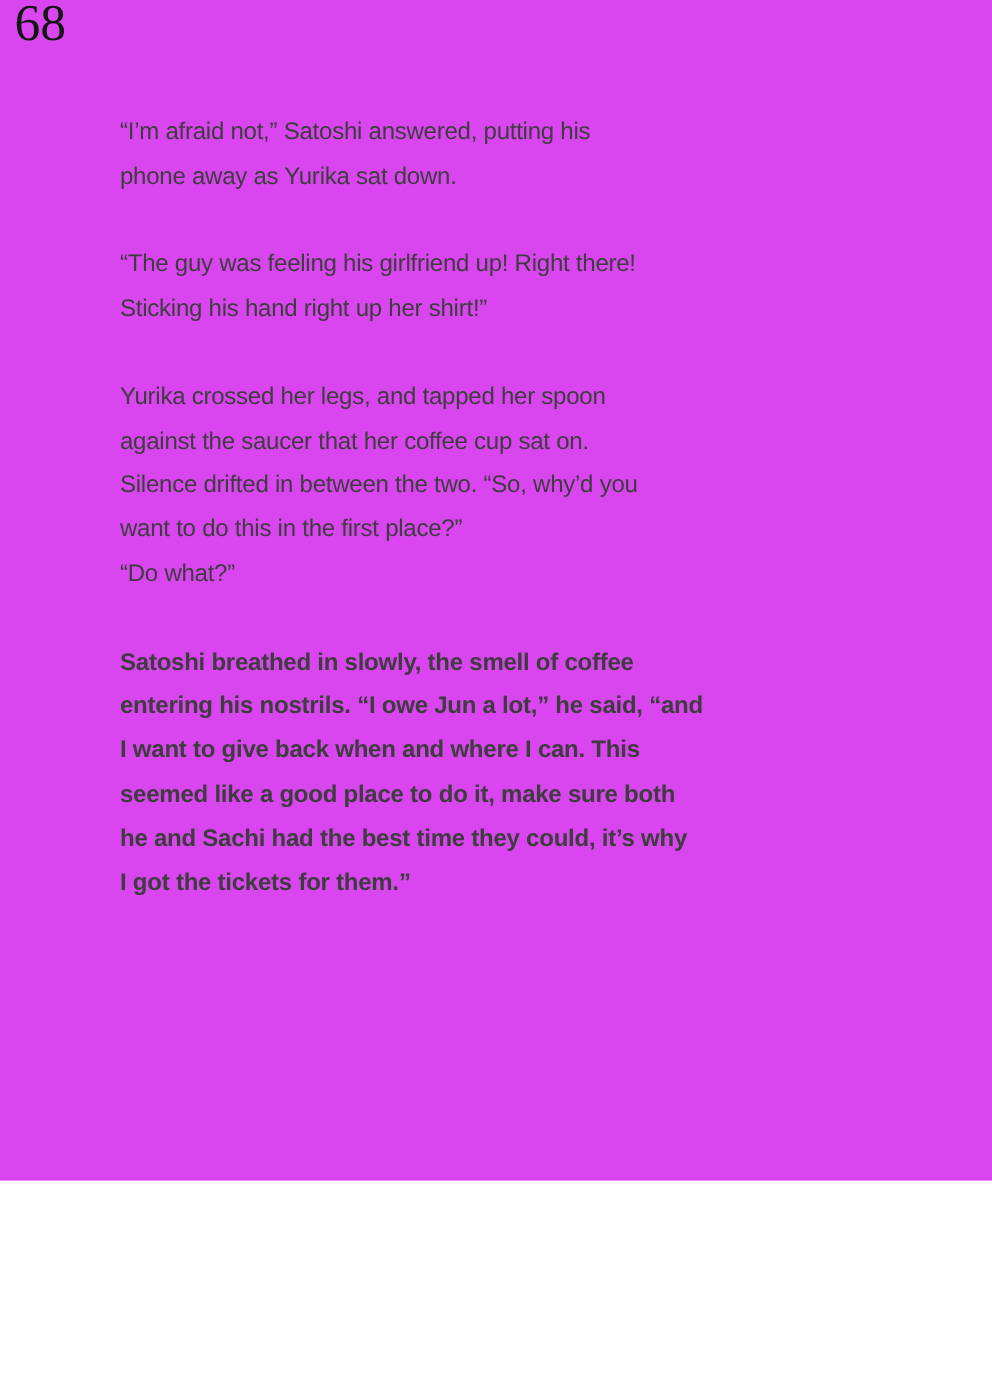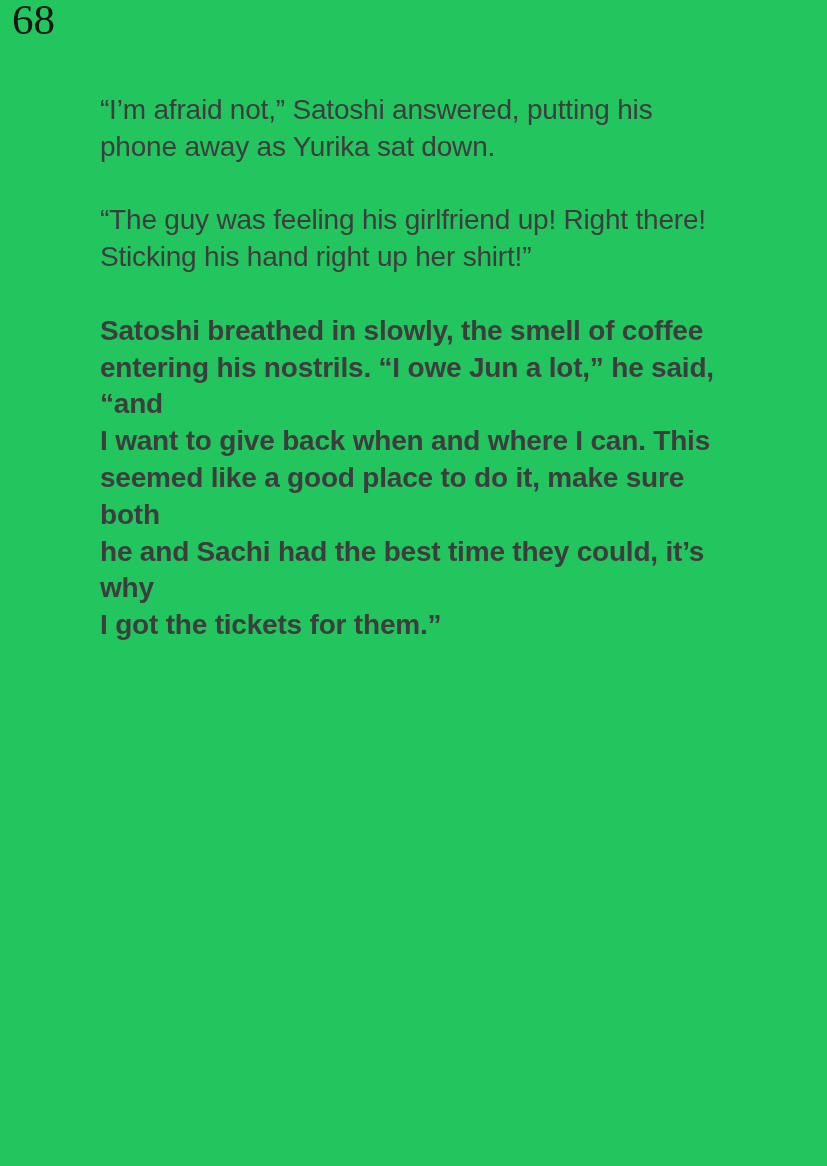--- a/index.html
+++ b/index.html
@@ -3,40 +3,40 @@
 <meta charset="utf-8">
 <style>
   html, body {
     margin: 0;
     padding: 0;
     background: #ffffff;
   }
   .page {
     position: relative;
     width: 827px;
-    height: 1166px;
-    background: #22c55e;
+    height: 984px;
+    background: #d946ef;
     overflow: hidden;
   }
   .page-number {
     position: absolute;
     left: 12px;
     top: -2px;
     font-family: "Liberation Serif", "DejaVu Serif", serif;
     font-size: 43px;
     line-height: 1.0;
     color: #151515;
   }
   .body-text {
     position: absolute;
     left: 100px;
     top: 92px;
     width: 645px;
     font-family: "Liberation Sans", "DejaVu Sans", sans-serif;
-    font-size: 28px;
+    font-size: 20px;
     font-weight: 300;
     line-height: 36.8px;
     color: #3d3d3d;
     letter-spacing: -0.2px;
   }
   .body-text p {
     margin: 0 0 36.8px 0;
     white-space: pre-line;
   }
   .body-text p:last-child {
@@ -48,20 +48,25 @@
 <body>
 
 <div class="page">
   <div class="page-number">68</div>
 
   <div class="body-text">
     <p>“I’m afraid not,” Satoshi answered, putting his
 phone away as Yurika sat down.</p>
     <p>“The guy was feeling his girlfriend up! Right there!
 Sticking his hand right up her shirt!”</p>
+    <p>Yurika crossed her legs, and tapped her spoon
+against the saucer that her coffee cup sat on.
+Silence drifted in between the two. “So, why’d you
+want to do this in the first place?”
+“Do what?”</p>
     <p>Satoshi breathed in slowly, the smell of coffee
 entering his nostrils. “I owe Jun a lot,” he said, “and
 I want to give back when and where I can. This
 seemed like a good place to do it, make sure both
 he and Sachi had the best time they could, it’s why
 I got the tickets for them.”</p>
   </div>
 </div>
 
 </body></html>

